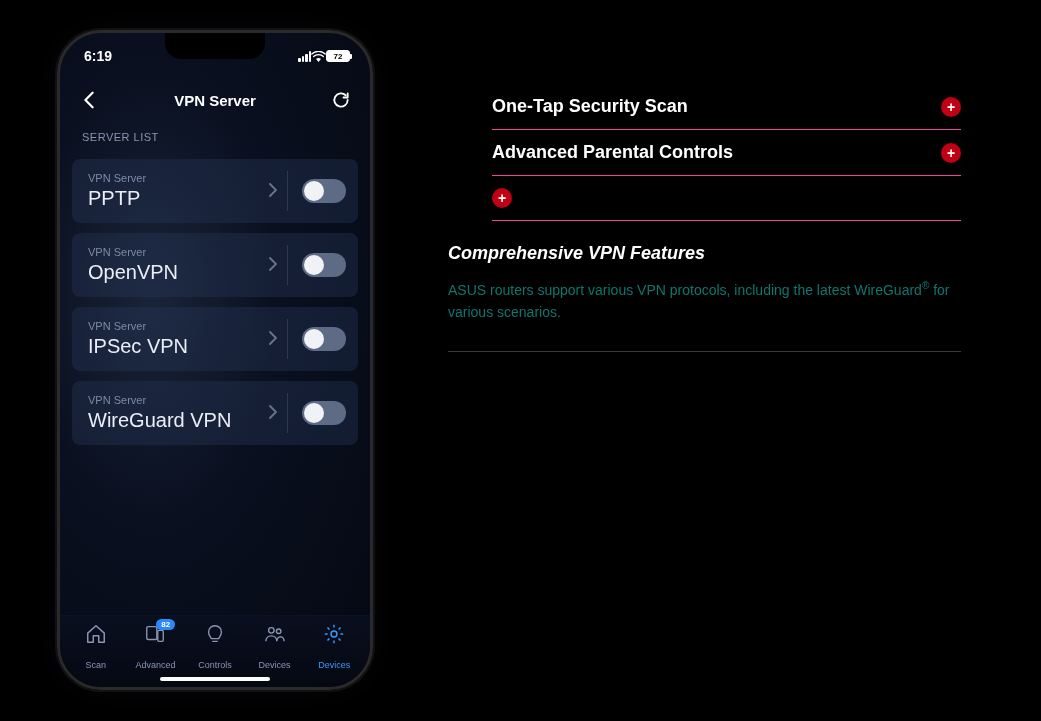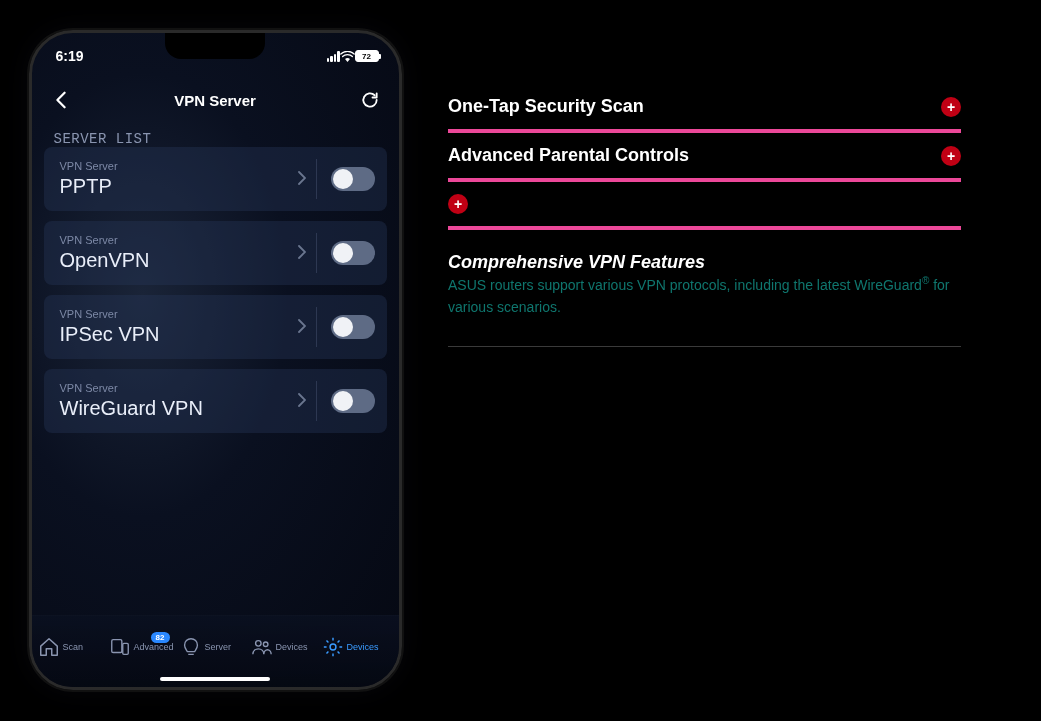--- a/index.html
+++ b/index.html
@@ -12,21 +12,21 @@
       overflow: hidden;
     }
     .phone-wrap {
       width: 430px;
       display: flex;
       justify-content: center;
       align-items: flex-start;
       padding-top: 30px;
     }
     .phone-frame {
-      width: 373px;
+      width: 316px;
       height: 660px;
       border-radius: 44px;
       border: 3px solid #2a2a2a;
       box-shadow: 0 0 0 2px #111, 0 0 30px rgba(50,50,80,0.15);
       position: relative;
       overflow: hidden;
       background: radial-gradient(ellipse at 30% 40%, #1a2438 0%, #0a1020 40%, #050812 100%);
     }
     .notch {
       position: absolute;
@@ -73,23 +73,22 @@
       background:#fff; border-radius:0 1px 1px 0;
     }
     .app-header {
       display:flex; align-items:center; justify-content:space-between;
       padding: 16px 18px 10px 18px;
       color:#fff;
     }
     .app-title { font-size:15px; font-weight:600; }
     .back-icon, .refresh-icon { width:22px; height:22px; display:flex; align-items:center; justify-content:center;}
     .section-label {
-      color:#8a95b0; font-size:14px; letter-spacing:0.5px;
-      padding: 10px 22px 0;
-      font-family: Liberation Mono, monospace;
+      color:#8a95b0; font-size:11px; letter-spacing:0.5px;
+      padding: 10px 22px 16px;
     }
     .server-list { padding: 0 12px; }
     .server-card {
       background: rgba(40,55,90,0.38);
       border-radius: 8px;
       margin-bottom: 10px;
       display:flex; align-items:center;
       padding: 10px 12px 10px 16px;
       height: 64px;
     }
@@ -117,60 +116,62 @@
     }
     .tab-bar {
       position:absolute; bottom:0; left:0; right:0;
       height:72px;
       background: linear-gradient(to top, rgba(5,8,18,0.95), rgba(10,16,32,0.85));
       display:flex; justify-content:space-around; align-items:center;
       padding: 4px 6px 14px;
       border-top:1px solid rgba(60,80,120,0.15);
     }
     .tab-item {
-      flex:1; display:flex; flex-direction:row; align-items:center; gap:3px;
+      flex:1; display:flex; flex-direction:column; align-items:center; gap:15px;
       color:#8a95b0; font-size:9px;
       position:relative;
     }
     .tab-item.active { color:#3a9bff; }
     .tab-item svg { width:22px; height:22px; }
     .tab-badge {
       position:absolute; top:-4px; right:10px;
       background:#2a88ff; color:#fff; font-size:8px; font-weight:700;
       border-radius:8px; padding:1px 5px;
     }
     .home-indicator {
       position:absolute; bottom:6px; left:50%; transform:translateX(-50%);
       width:110px; height:4px; background:#fff; border-radius:3px;
     }
 
     .right-panel {
       flex:1; padding: 84px 80px 0 18px; color:#fff;
     }
     .accordion-item {
-      border-bottom:4px solid #ec4899;
+      border-bottom:1px solid #ec4899;
       padding: 12px 0;
       display:flex; align-items:center; justify-content:space-between;
       cursor:pointer;
+      margin-left:44px;
     }
     .accordion-title {
       font-size:18px; font-weight:700;
     }
     .plus-btn {
       width:20px; height:20px; background:#c00014; border-radius:50%;
       display:flex; align-items:center; justify-content:center;
       color:#fff; font-size:14px; font-weight:700; line-height:1;
     }
     .expanded-section {
       padding-top: 22px;
       border-bottom:1px solid #3a3a3a;
       padding-bottom: 28px;
     }
     .expanded-title {
       font-size:18px; font-weight:700; font-style:italic;
+      margin-bottom: 14px;
     }
     .expanded-body {
       font-size:14px; color:#0f766e; line-height:1.6;
     }
     .sup { font-size:10px; vertical-align:super; }
   </style>
 </head>
 <body>
 
 <div class="phone-wrap">
@@ -296,21 +297,21 @@
         <svg viewBox="0 0 24 24">
           <rect x="3" y="4" width="11" height="14" rx="1.5" stroke="#8a95b0" stroke-width="1.5" fill="none"></rect>
           <rect x="15" y="8" width="6" height="12" rx="1.2" stroke="#8a95b0" stroke-width="1.5" fill="none"></rect>
         </svg>
         <span>Advanced</span>
       </div>
       <div class="tab-item">
         <svg viewBox="0 0 24 24">
           <path d="M12 3 C8 3 5 6 5 10 C5 13 7 15 8 17 H16 C17 15 19 13 19 10 C19 6 16 3 12 3 Z M9 20 H15" stroke="#8a95b0" stroke-width="1.5" fill="none" stroke-linejoin="round"></path>
         </svg>
-        <span>Server</span>
+        <span>Controls</span>
       </div>
       <div class="tab-item">
         <svg viewBox="0 0 24 24">
           <circle cx="8" cy="8" r="3" stroke="#8a95b0" stroke-width="1.5" fill="none"></circle>
           <circle cx="16" cy="9" r="2.5" stroke="#8a95b0" stroke-width="1.5" fill="none"></circle>
           <path d="M2 20 C2 16 5 14 8 14 C11 14 14 16 14 20 M14 20 C14 17 16 15 18 15 C20 15 22 17 22 20" stroke="#8a95b0" stroke-width="1.5" fill="none"></path>
         </svg>
         <span>Devices</span>
       </div>
       <div class="tab-item active">

